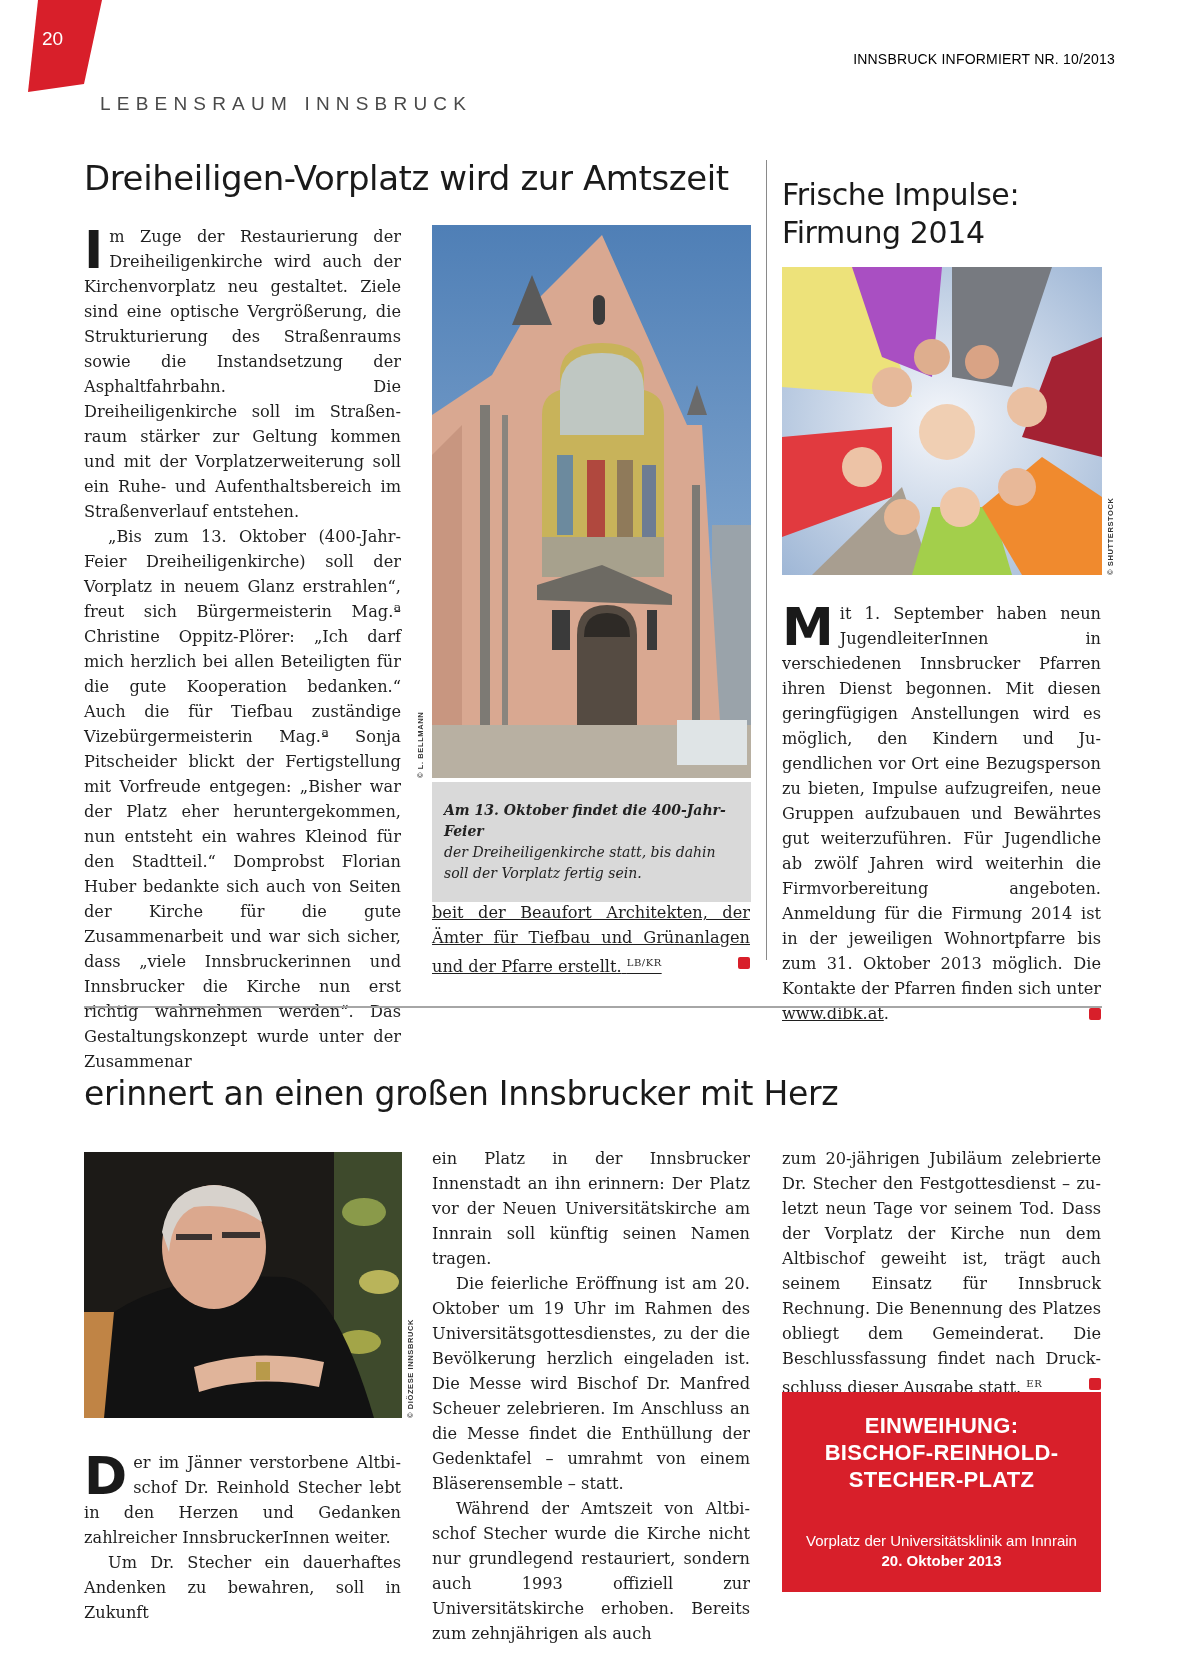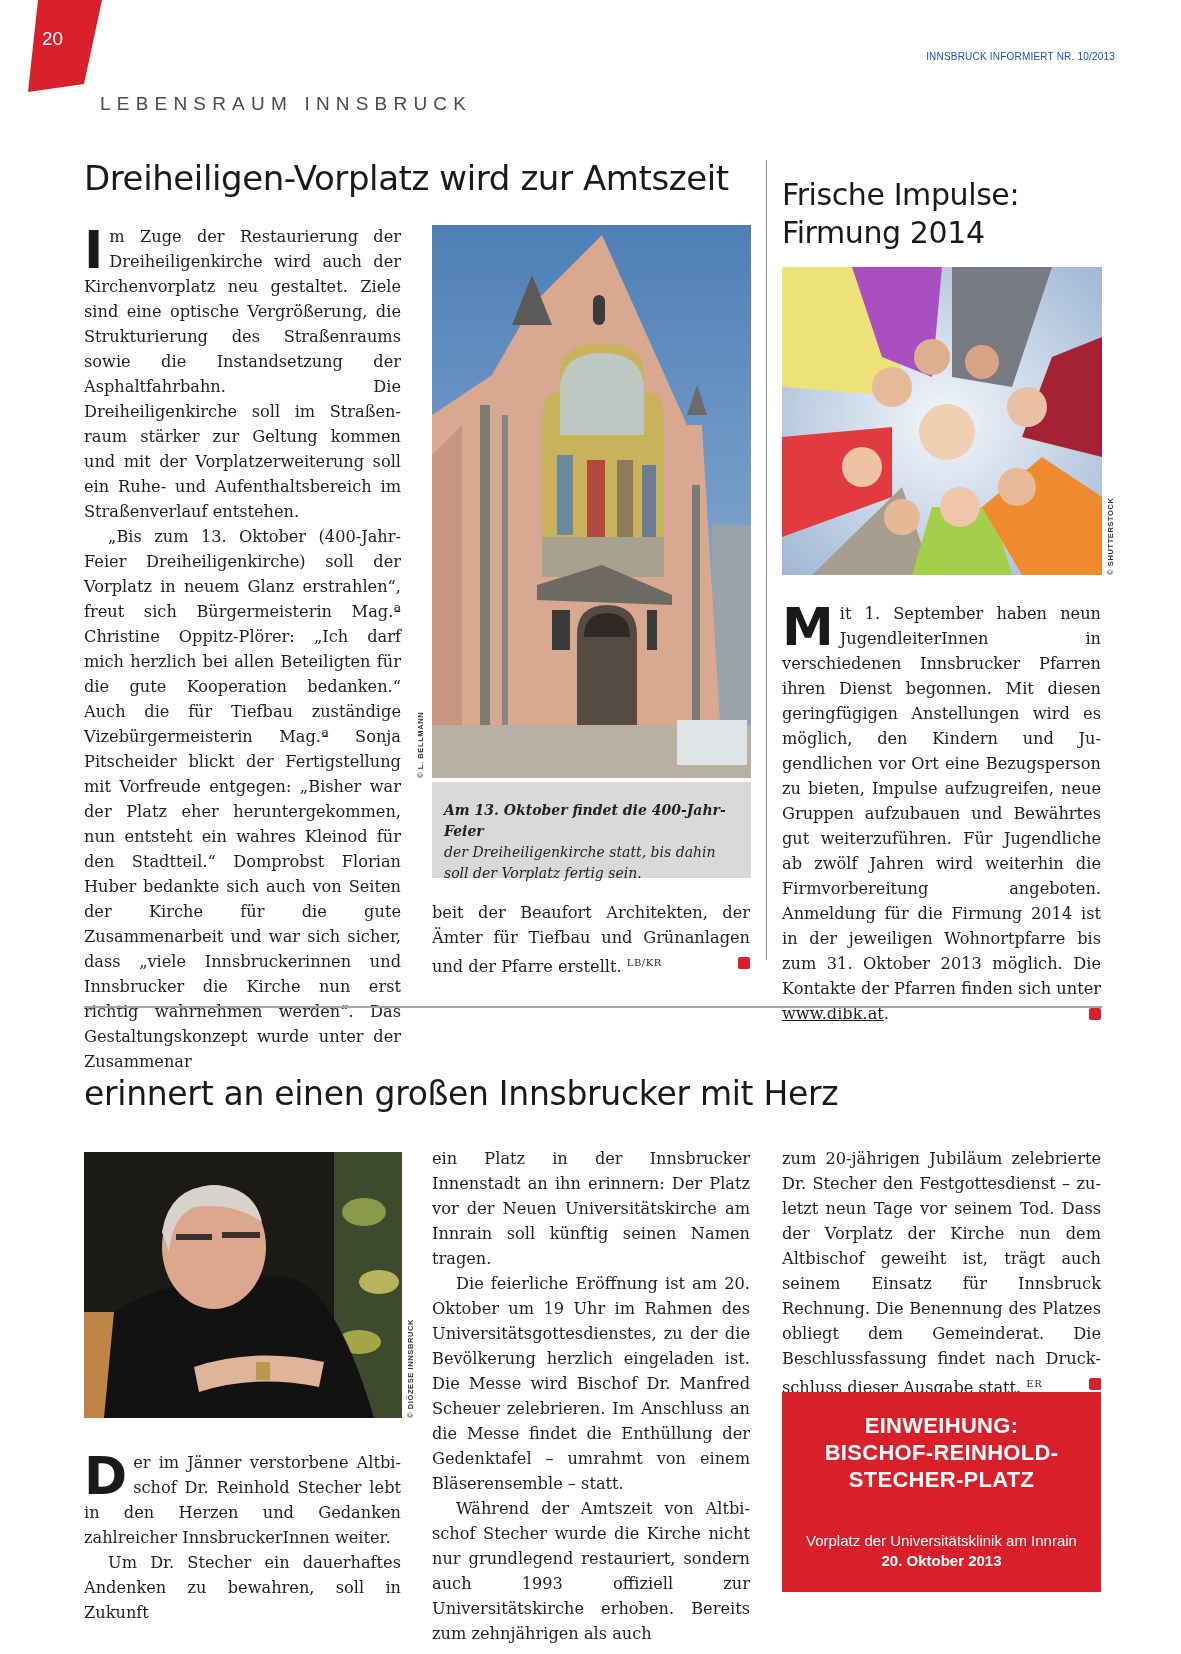--- a/index.html
+++ b/index.html
@@ -7,39 +7,39 @@
          font-family: "DejaVu Serif", "Liberation Serif", serif; color: #1f1f1f; }
   .abs { position: absolute; }
 
   
   .page-tab { left: 28px; top: 0; width: 74px; height: 92px; }
   .page-num { left: 42px; top: 28px; width: 30px; color: #fff;
               font-family: "Liberation Sans", sans-serif; font-size: 19px; }
   .section-name { left: 100px; top: 46px; font-family: "Liberation Sans", sans-serif;
                   font-size: 19px; letter-spacing: 6.2px; color: #4a4a4a; margin-top: 47px; }
   .issue-name { right: 66px; top: 51px; font-family: "Liberation Sans", sans-serif;
-                font-size: 10px; color: #1d4ed8; letter-spacing: 0.2px; }
+                font-size: 14px; color: #000000; letter-spacing: 0.2px; }
 
   h1, h2 { margin: 0; font-family: "DejaVu Sans", "Liberation Sans", sans-serif;
            font-weight: 400; color: #1a1a1a; }
   .h-main { left: 84px; top: 158px; font-size: 34px; letter-spacing: -0.4px; }
   .h-side { left: 782px; top: 176px; font-size: 30px; line-height: 38px; letter-spacing: -0.4px; }
   .h-bottom { left: 84px; top: 1038px; font-size: 33px; line-height: 37px; letter-spacing: -0.3px; }
 
   .vrule { left: 766px; top: 160px; width: 1px; height: 800px; background: #8a8a8a; }
   .hrule { left: 84px; top: 1006px; width: 1018px; height: 2px; background: #a6a6a6; }
 
   .col { font-size: 16.2px; line-height: 25px; text-align: justify; hyphens: manual; }
   .col p { margin: 0; }
   .col p.indent { text-indent: 24px; }
   .dropcap { float: left; font-family: "DejaVu Sans", "Liberation Sans", sans-serif;
              font-weight: 700; font-size: 52px; line-height: 44px; margin: 4px 6px 0 0; color: #1a1a1a; }
 
   .c1 { left: 84px; top: 224px; width: 317px; }
-  .c2 { left: 432px; top: 900px; width: 318px; }
+  .c2 { left: 432px; top: 900px; width: 318px; text-decoration: underline; }
   .c3 { left: 782px; top: 601px; width: 319px; }
   .b1 { left: 84px; top: 1450px; width: 317px; }
   .b2 { left: 432px; top: 1146px; width: 318px; }
   .b3 { left: 782px; top: 1146px; width: 319px; }
 
   .end-mark { display: inline-block; width: 12px; height: 12px; background: #d81f2a;
               border-radius: 2px; float: right; margin-top: 7px; }
   .sig { font-size: 10px; vertical-align: super; letter-spacing: 0.5px; }
   .link { text-decoration: underline; }
 
@@ -49,21 +49,21 @@
   .youth { left: 782px; top: 267px; width: 320px; height: 308px; }
   .bishop { left: 84px; top: 1152px; width: 318px; height: 266px; }
 
   .credit { font-family: "Liberation Sans", sans-serif; font-size: 7.5px; font-weight: 700;
             color: #333; letter-spacing: 0.6px; transform: rotate(-90deg); transform-origin: left top;
             white-space: nowrap; }
   .credit-church { left: 416px; top: 778px; }
   .credit-youth { left: 1106px; top: 575px; }
   .credit-bishop { left: 406px; top: 1418px; }
 
-  .caption { left: 432px; top: 782px; width: 319px; height: 96px; background: #d9d9d9;
+  .caption { left: 432px; top: 782px; width: 319px; height: 120px; background: #d9d9d9;
              box-sizing: border-box; padding: 18px 10px 0 12px; font-style: italic;
              font-size: 14px; line-height: 21px; color: #222; }
   .caption b { font-weight: 700; }
 
   .event-box { left: 782px; top: 1392px; width: 319px; height: 200px; background: #d81f2a;
                color: #fff; text-align: center; font-family: "Liberation Sans", sans-serif;
                box-sizing: border-box; padding-top: 20px; }
   .event-box .ev-title { font-size: 22px; line-height: 27px; font-weight: 700; letter-spacing: 0.3px; }
   .event-box .ev-line { font-size: 15px; line-height: 20px; margin-top: 38px; }
   .event-box .ev-date { font-size: 15px; line-height: 20px; font-weight: 700; }

